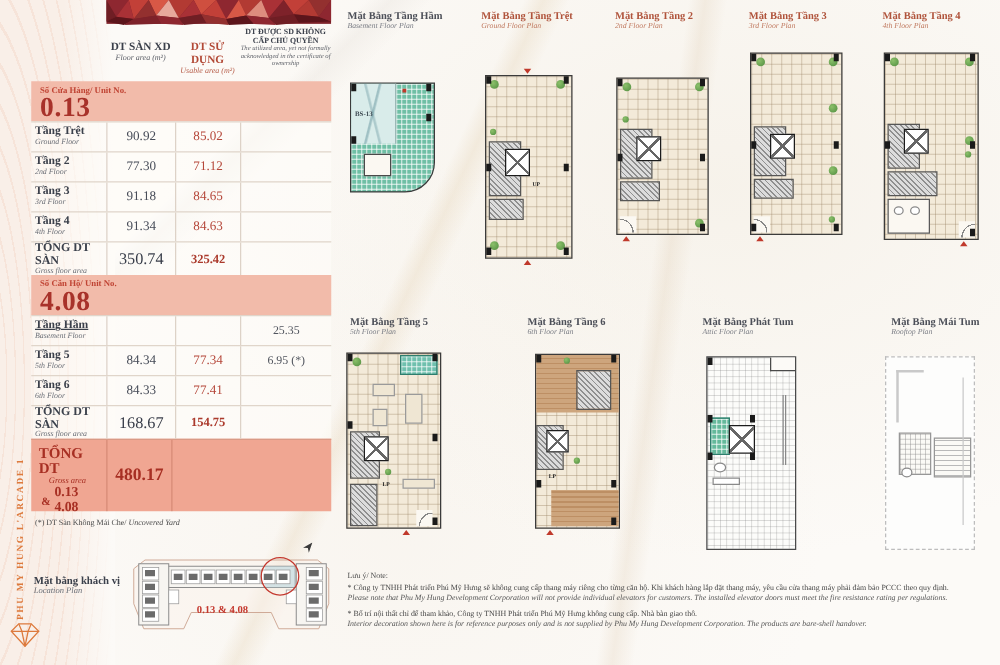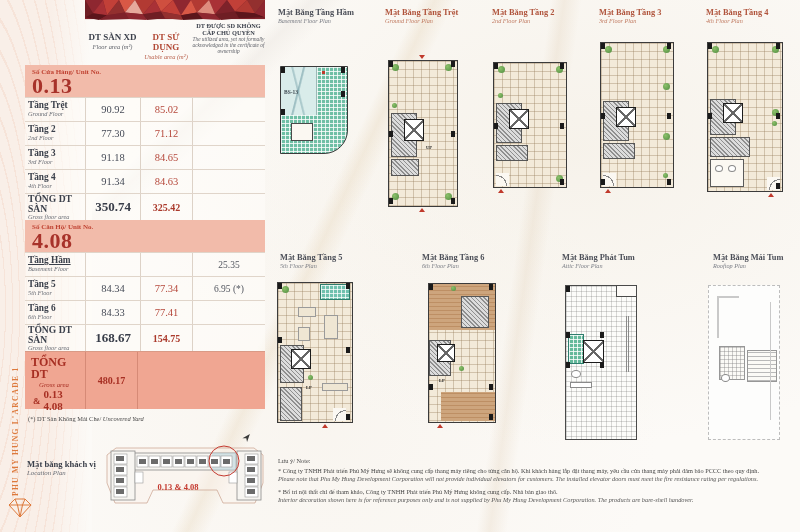--- a/index.html
+++ b/index.html
@@ -41,33 +41,33 @@
   .trow{display:flex;height:23px;border-top:1px solid #e0d5ca;background:rgba(255,253,250,.55);}
   .trow.total{height:26px;}
   .tlabel{width:60px;padding-left:3px;box-sizing:border-box;display:flex;flex-direction:column;justify-content:center;}
   .tlabel .vn{font-size:9.3px;font-weight:bold;color:#3b404b;line-height:1.05;}
   .tlabel .vn.u{text-decoration:underline;}
   .tlabel .en{font-size:6.3px;font-style:italic;color:#6a6e76;line-height:1.05;}
   .cell{display:flex;align-items:center;justify-content:center;border-left:1px solid #ddd2c7;box-sizing:border-box;}
   .c-xd{width:55px;font-size:10.5px;color:#474c58;}
   .c-sd{width:52px;font-size:10.5px;color:#b5473a;}
   .c-ex{width:73px;font-size:9.5px;color:#51555e;}
-  .trow.total .c-xd{font-size:13px;font-weight:bold;color:#383d49;}
+  .trow.total .c-xd{font-size:13px;font-weight:normal;color:#383d49;}
   .trow.total .c-sd{font-size:10px;font-weight:bold;color:#ab3a2c;}
   .trow.total .tlabel .vn{font-size:9.6px;}
   .grand{display:flex;height:57px;background:#f0a692;border-top:1px solid #d99a86;}
   .g-label{width:60px;padding:4px 0 0 6px;box-sizing:border-box;color:#a72f23;}
   .g-vn{font-size:12px;font-weight:bold;line-height:1;}
   .g-en{font-size:6.8px;font-style:italic;margin:1px 0 1px 8px;}
   .g-units{display:flex;align-items:center;gap:3px;margin-left:2px;}
   .g-amp{font-size:9px;font-weight:bold;}
   .g-u{font-size:11px;font-weight:bold;line-height:1.05;}
   .grand .cell{border-left:1px solid rgba(167,85,65,.35);}
   .grand .c-xd{font-size:14px;font-weight:bold;color:#383d49;}
-  .grand .c-sd{font-size:10px;font-weight:bold;color:#a72f23;text-align:center;}
+  .grand .c-sd{font-size:14px;font-weight:bold;color:#a72f23;text-align:center;}
   .footnote{margin-top:6px;padding-left:3px;font-size:6.4px;color:#4a4a4a;}
   .footnote .en{font-style:italic;}
   .north{position:absolute;left:243px;top:433px;transform:rotate(40deg);}
   .loclabel{position:absolute;left:27px;top:459px;}
   .loclabel .vn{font-size:8.6px;font-weight:bold;color:#3b404b;}
   .loclabel .en{font-size:6.8px;font-style:italic;color:#6a6e76;}
   .locplan{position:absolute;left:104px;top:445px;}
   .loctag{position:absolute;left:142px;top:482px;width:72px;text-align:center;
           font-size:8.5px;font-weight:bold;color:#c4392f;}
   

